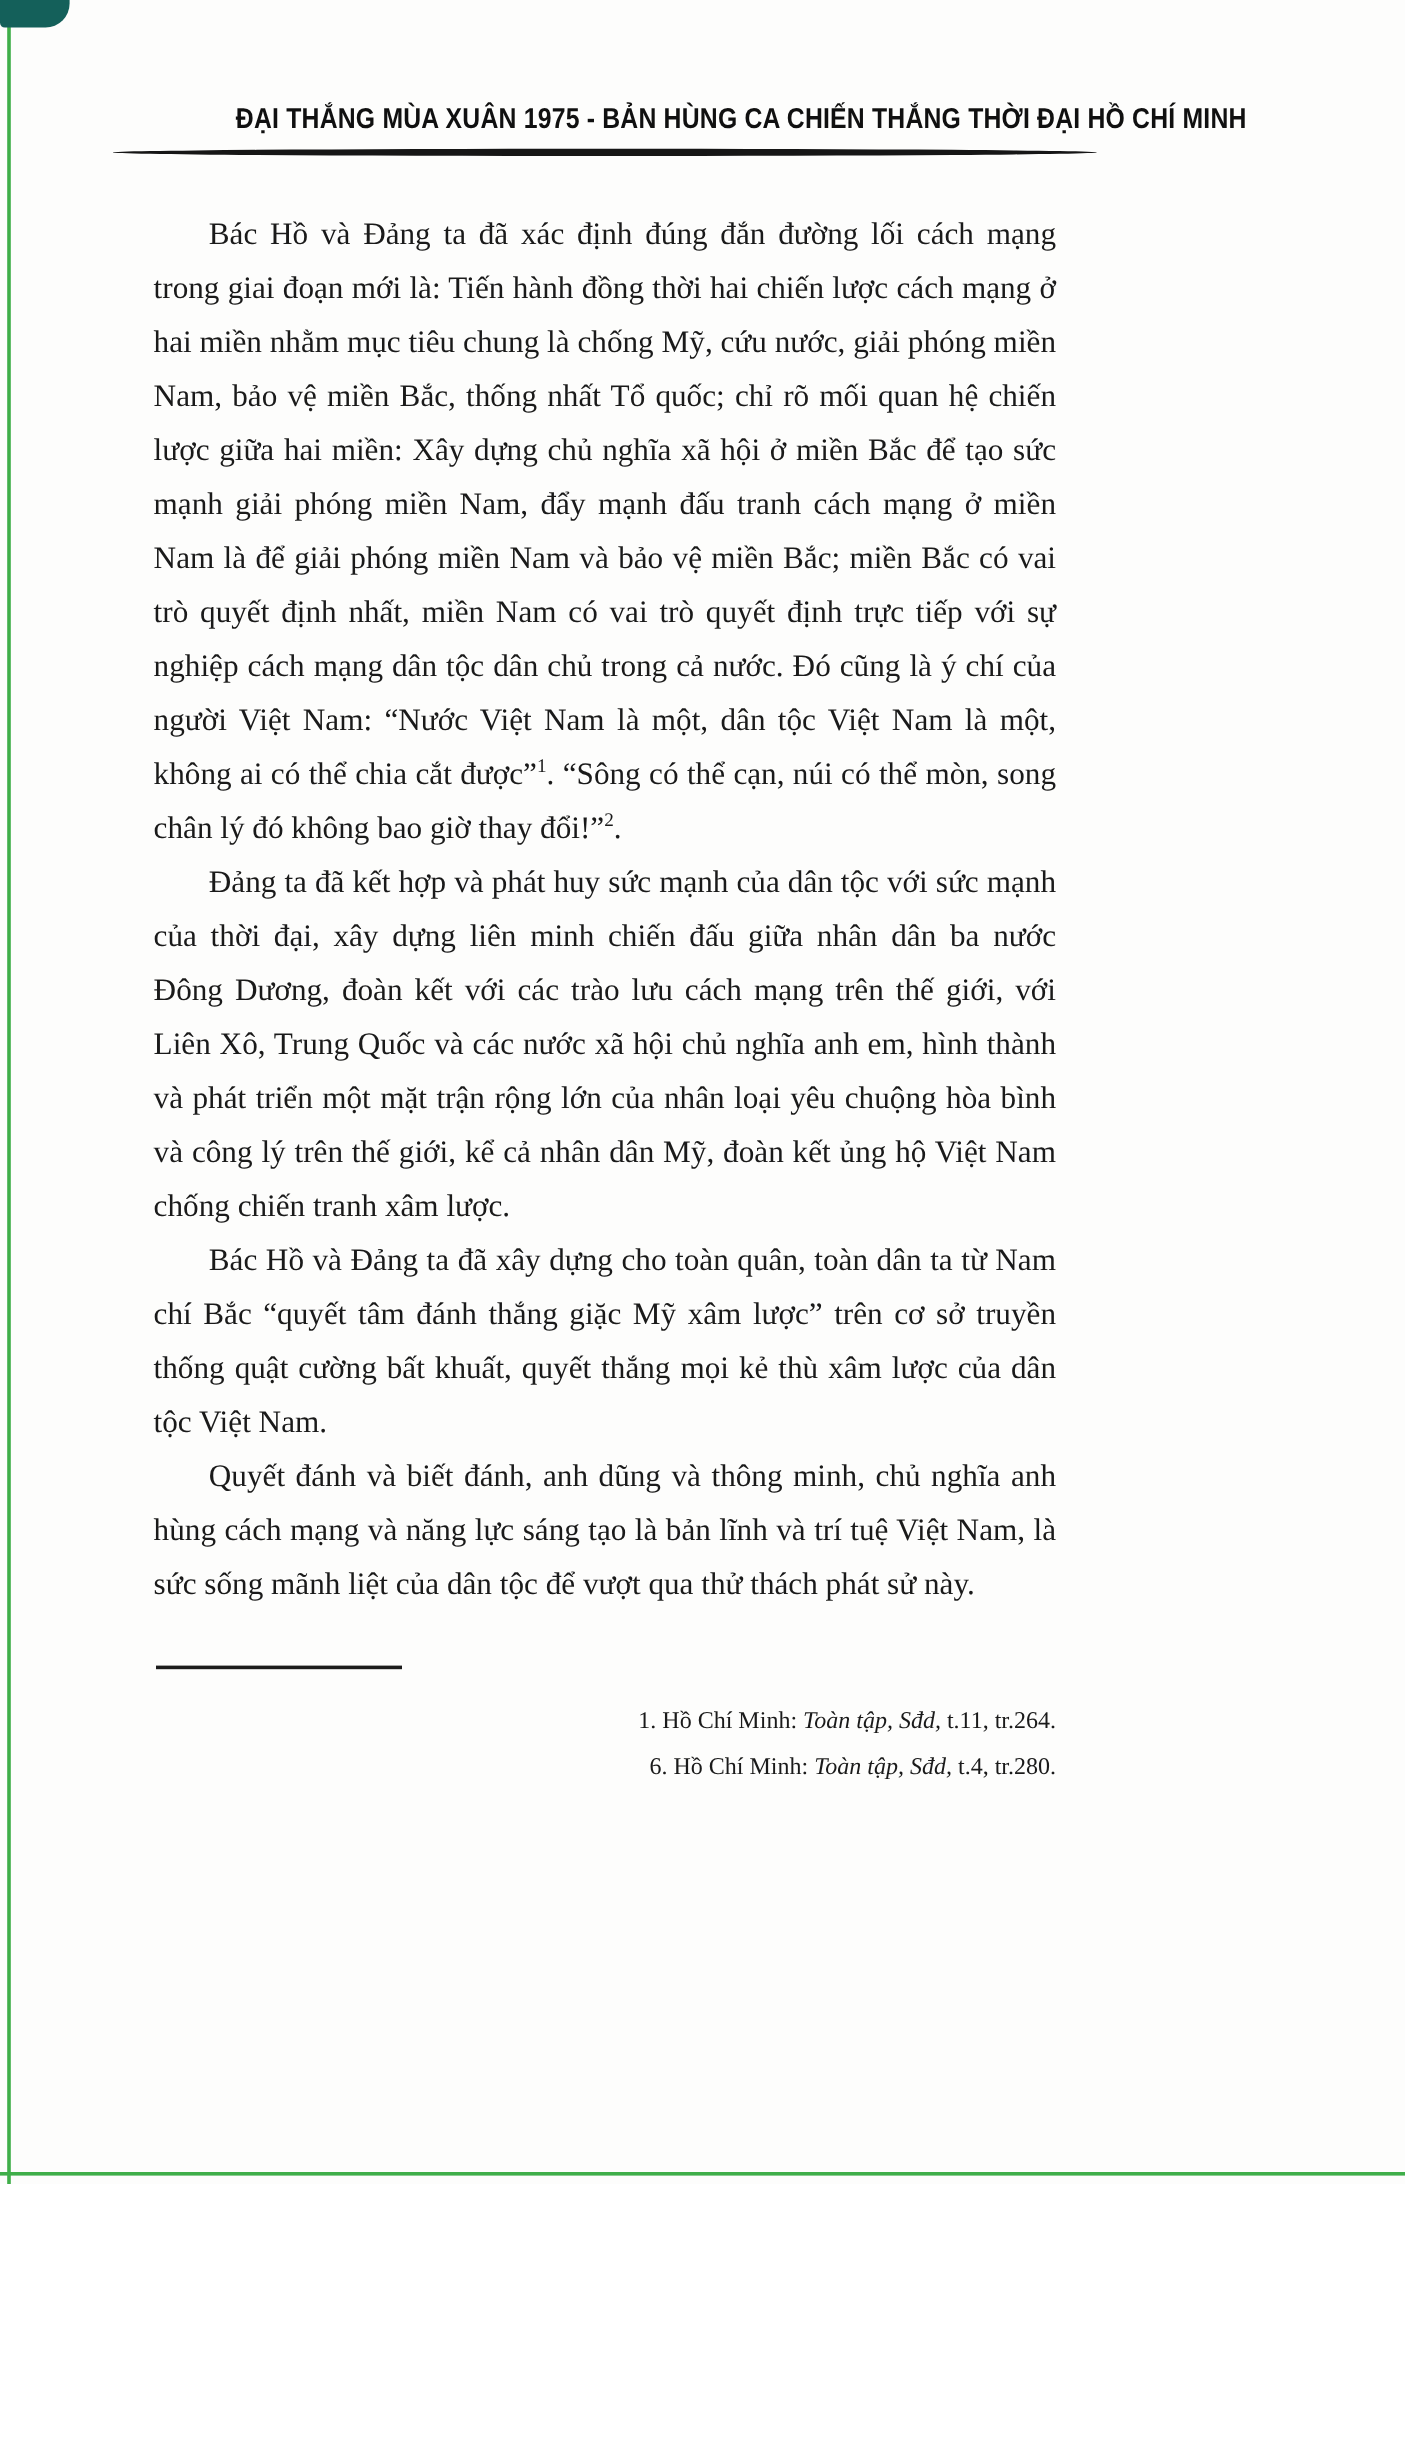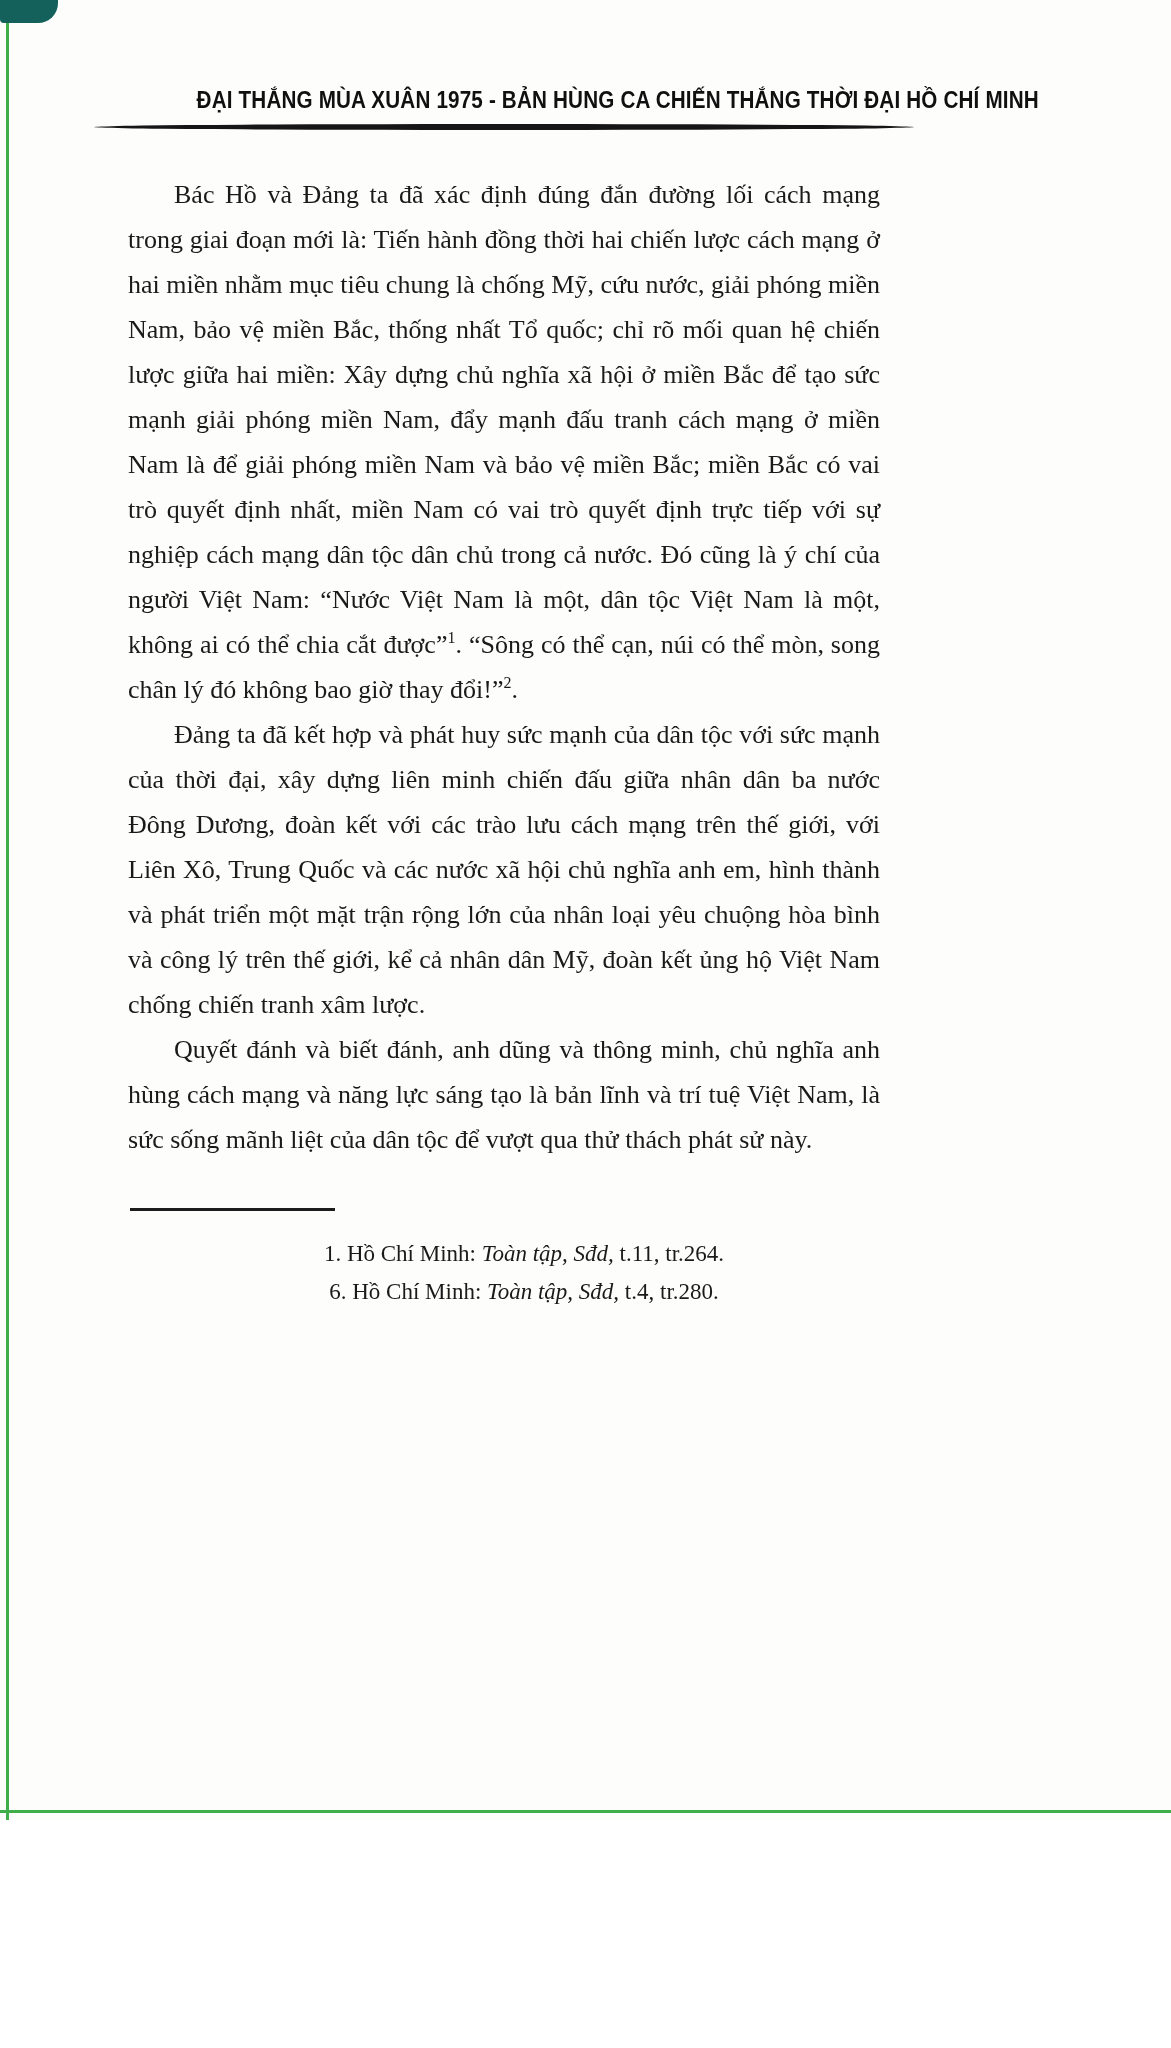--- a/index.html
+++ b/index.html
@@ -65,24 +65,24 @@
     line-height: 0;
     vertical-align: super;
   }
   .footnote-area { margin-top: 46px; }
   .footnote-divider {
     width: 205px; height: 3px;
     background: #1c1c1c;
     margin: 0 0 24px 2px;
   }
   .footnote {
-    font-size: 23px;
+    font-size: 20px;
     line-height: 38px;
     padding-left: 40px;
-    text-align: center;
+    text-align: right;
   }
   .footnote i { font-style: italic; }
   
   .page-number-box {
     position: absolute;
     left: 438px; top: 1942px;
     width: 66px; height: 47px;
     display: flex; align-items: center; justify-content: center;
     font-weight: 700;
     font-size: 29px;
@@ -107,20 +107,21 @@
   <div class="content">
 
     <div class="running-header">
       <span class="header-text">ĐẠI THẮNG MÙA XUÂN 1975 - BẢN HÙNG CA CHIẾN THẮNG THỜI ĐẠI HỒ CHÍ MINH</span>
     </div>
     <div class="header-rule"></div>
 
     <div class="body-text">
       <p class="para"><span>Bác Hồ và Đảng ta đã xác định đúng đắn đường lối cách mạng trong giai đoạn mới là: Tiến hành đồng thời hai chiến lược cách mạng ở hai miền nhằm mục tiêu chung là chống Mỹ, cứu nước, giải phóng miền Nam, bảo vệ miền Bắc, thống nhất Tổ quốc; chỉ rõ mối quan hệ chiến lược giữa hai miền: Xây dựng chủ nghĩa xã hội ở miền Bắc để tạo sức mạnh giải phóng miền Nam, đẩy mạnh đấu tranh cách mạng ở miền Nam là để giải phóng miền Nam và bảo vệ miền Bắc; miền Bắc có vai trò quyết định nhất, miền Nam có vai trò quyết định trực tiếp với sự nghiệp cách mạng dân tộc dân chủ trong cả nước. Đó cũng là ý chí của người Việt Nam: “Nước Việt Nam là một, dân tộc Việt Nam là một, không ai có thể chia cắt được”</span><sup>1</sup><span>. “Sông có thể cạn, núi có thể mòn, song chân lý đó không bao giờ thay đổi!”</span><sup>2</sup><span>.</span></p>
       <p class="para">Đảng ta đã kết hợp và phát huy sức mạnh của dân tộc với sức mạnh của thời đại, xây dựng liên minh chiến đấu giữa nhân dân ba nước Đông Dương, đoàn kết với các trào lưu cách mạng trên thế giới, với Liên Xô, Trung Quốc và các nước xã hội chủ nghĩa anh em, hình thành và phát triển một mặt trận rộng lớn của nhân loại yêu chuộng hòa bình và công lý trên thế giới, kể cả nhân dân Mỹ, đoàn kết ủng hộ Việt Nam chống chiến tranh xâm lược.</p>
+      <p class="para">Bác Hồ và Đảng ta đã xây dựng cho toàn quân, toàn dân ta từ Nam chí Bắc “quyết tâm đánh thắng giặc Mỹ xâm lược” trên cơ sở truyền thống quật cường bất khuất, quyết thắng mọi kẻ thù xâm lược của dân tộc Việt Nam.</p>
       <p class="para">Quyết đánh và biết đánh, anh dũng và thông minh, chủ nghĩa anh hùng cách mạng và năng lực sáng tạo là bản lĩnh và trí tuệ Việt Nam, là sức sống mãnh liệt của dân tộc để vượt qua thử thách phát sử này.</p>
     </div>
 
     <div class="footnote-area">
       <div class="footnote-divider"></div>
       <div class="footnote"><span>1. Hồ Chí Minh: </span><i>Toàn tập, Sđd,</i><span> t.11, tr.264.</span></div>
       <div class="footnote"><span>6. Hồ Chí Minh: </span><i>Toàn tập, Sđd,</i><span> t.4, tr.280.</span></div>
     </div>
 
   </div>

